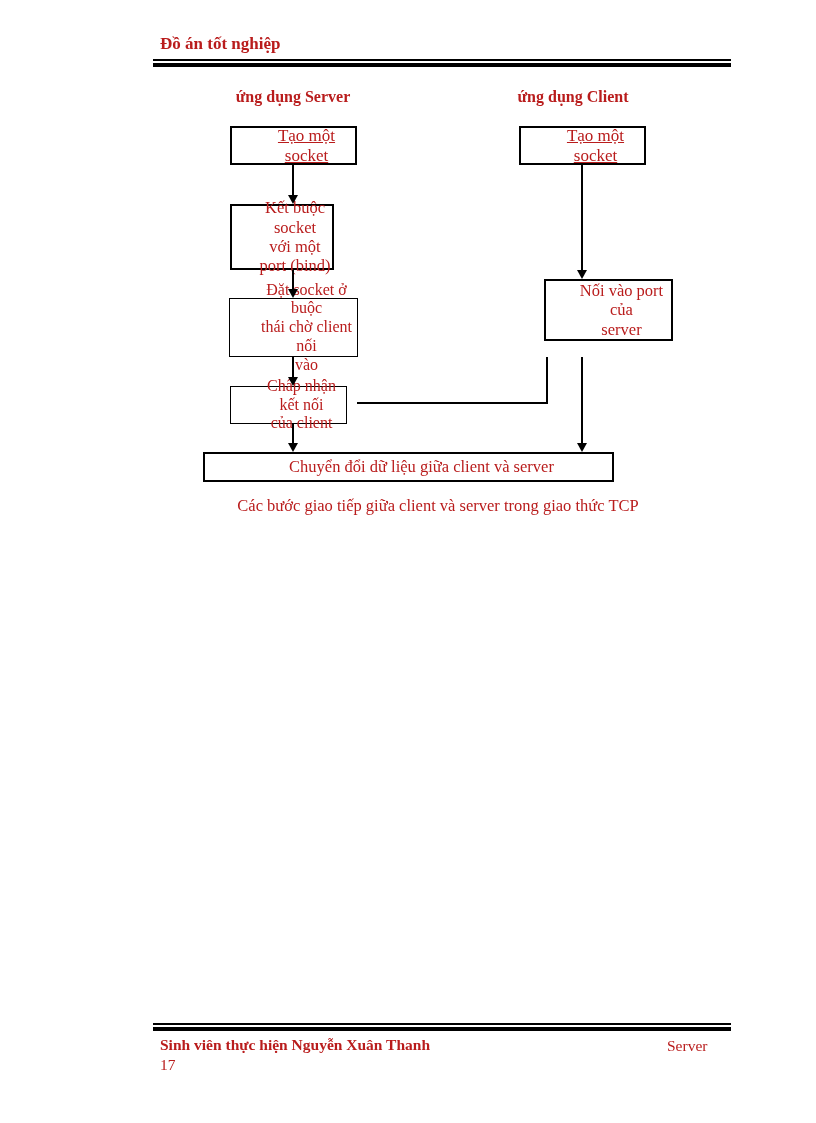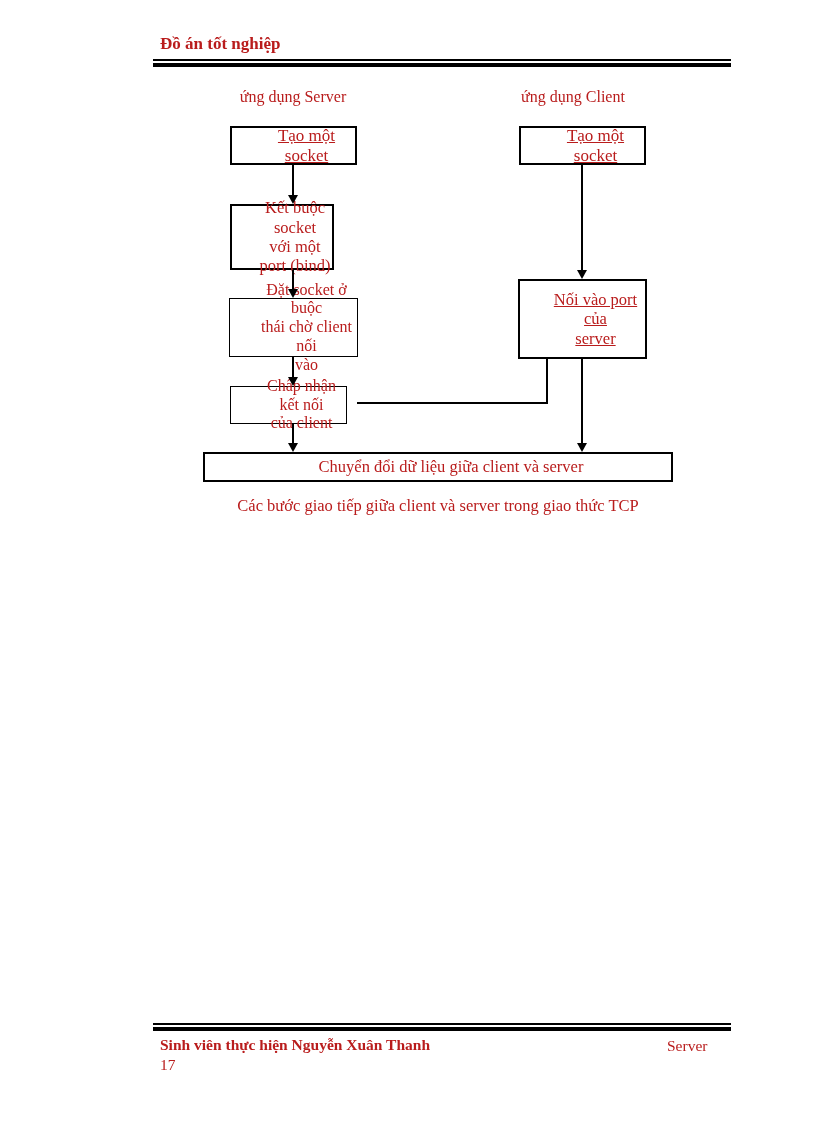--- a/index.html
+++ b/index.html
@@ -19,43 +19,43 @@
   .rule-double{
     left:153px;width:578px;height:2px;
     border-top:2px solid #000;border-bottom:4px solid #000;
   }
   .hdr-rule{top:59px;}
   .ftr-rule{top:1023px;}
   .ftr-author{left:160px;top:1036px;font-size:15.5px;font-weight:bold;}
   .ftr-trang{left:667px;top:1037px;font-size:15.5px;}
   .ftr-num{left:160px;top:1056px;font-size:15.5px;}
   
-  .col-hdr{top:88px;width:130px;text-align:center;font-size:16px;font-weight:normal;white-space:nowrap;}
+  .col-hdr{top:88px;width:130px;text-align:center;font-size:16px;font-weight:bold;white-space:nowrap;}
   .col-hdr-server{left:228px;}
   .col-hdr-client{left:508px;}
   .dbox{
     position:absolute;
     border:2px solid #000;
     box-sizing:border-box;
     display:flex;align-items:center;justify-content:center;
     text-align:center;
     font-size:16.5px;line-height:1.17;
     background:#fff;
     padding-left:26px;
   }
   .dbox span{white-space:pre-line;}
   .thin{border-width:1.5px;}
   .u span{text-decoration:underline;}
   .b-create-s{left:230px;top:126px;width:127px;height:39px;font-size:17px;}
   .b-create-c{left:519px;top:126px;width:127px;height:39px;font-size:17px;}
   .b-bind{left:230px;top:204px;width:104px;height:66px;}
   .b-listen{left:229px;top:298px;width:129px;height:59px;font-size:16px;}
   .b-accept{left:230px;top:386px;width:117px;height:38px;font-size:16px;}
-  .b-connect{left:518px;top:279px;width:129px;height:80px;text-decoration:underline;}
-  .b-exchange{left:203px;top:452px;width:470px;height:30px;}
+  .b-connect{left:544px;top:279px;width:129px;height:62px;}
+  .b-exchange{left:203px;top:452px;width:411px;height:30px;}
   .caption{left:203px;top:496px;width:470px;text-align:center;font-size:16.5px;}
   .vline{position:absolute;width:2px;background:#000;}
   .hline{position:absolute;height:2px;background:#000;}
   .ahead{
     position:absolute;width:0;height:0;
     border-left:5px solid transparent;border-right:5px solid transparent;
     border-top:9px solid #000;
   }
 </style>
 </head>

